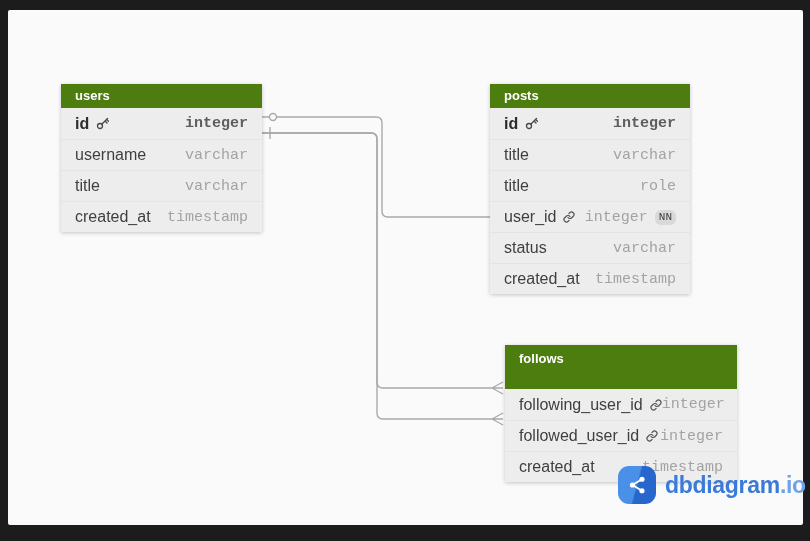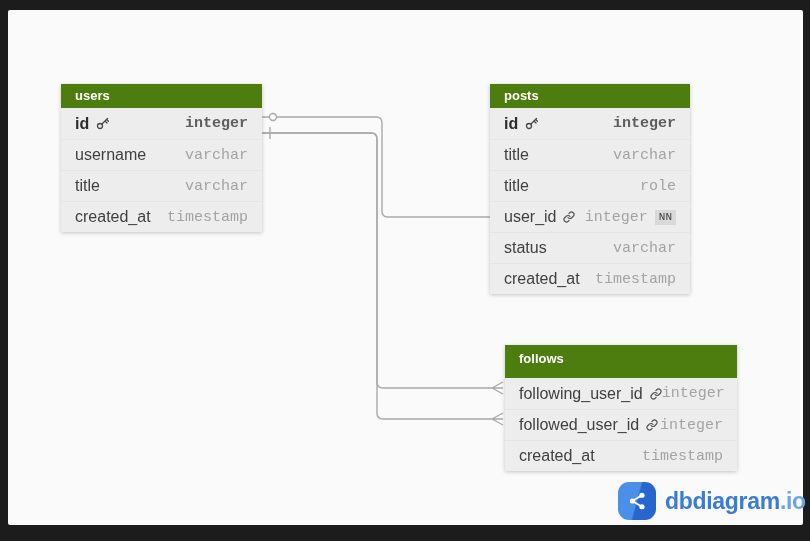--- a/index.html
+++ b/index.html
@@ -34,21 +34,21 @@
   #table-follows { left: 505px; top: 345px; width: 232px; }
   .db-table-header {
     height: 24px;
     line-height: 24px;
     background: #4d7c0f;
     color: #ffffff;
     font-size: 13px;
     font-weight: bold;
     padding: 0 14px;
   }
-  #table-follows .db-table-header { height: 33px; line-height: 27px; }
+  #table-follows .db-table-header { height: 44px; line-height: 27px; }
   .row {
     height: 31px;
     display: flex;
     align-items: center;
     padding: 0 14px;
   }
   .row + .row { border-top: 1px solid #e4e4e4; }
   .col-name {
     font-size: 16px;
     color: #3f3f3f;
@@ -69,30 +69,29 @@
   }
   .row.pk .col-type { color: #5e5e5e; font-weight: bold; }
   .nn-badge {
     margin-left: 7px;
     background: #d9d9d9;
     color: #3d3d3d;
     font-family: "Liberation Mono", "DejaVu Sans Mono", monospace;
     font-size: 11px;
     line-height: 15px;
     padding: 0 4px;
-    border-radius: 0;
+    border-radius: 6px;
   }
   .logo {
     position: absolute;
     left: 618px; top: 466px;
     z-index: 3;
     display: flex;
     align-items: center;
     gap: 9px;
-    margin-top: 16px;
   }
   .logo-icon {
     width: 38px; height: 38px;
     border-radius: 11px;
     background: linear-gradient(105deg, #4a90e8 48%, #2766cd 52%);
     display: flex;
     align-items: center;
     justify-content: center;
   }
   .logo-text {

